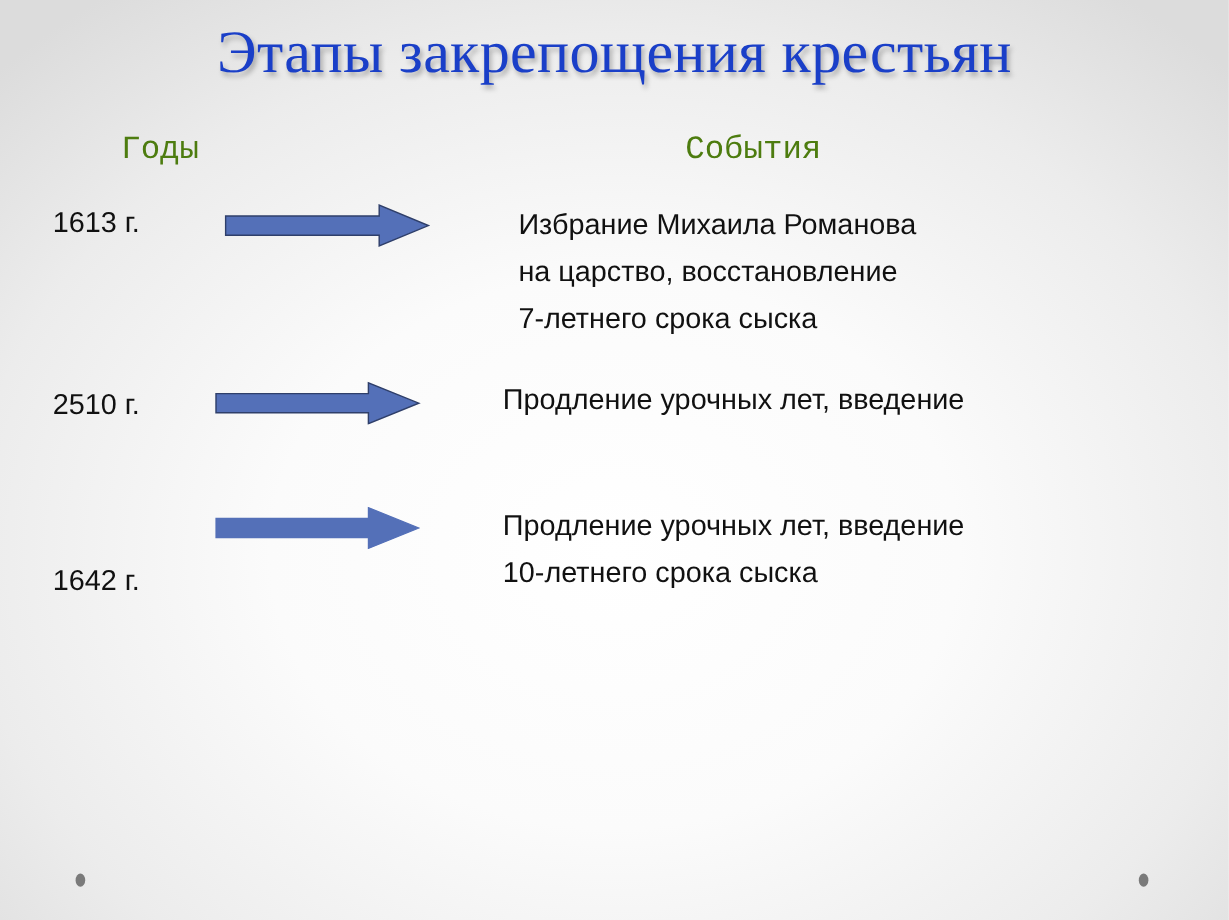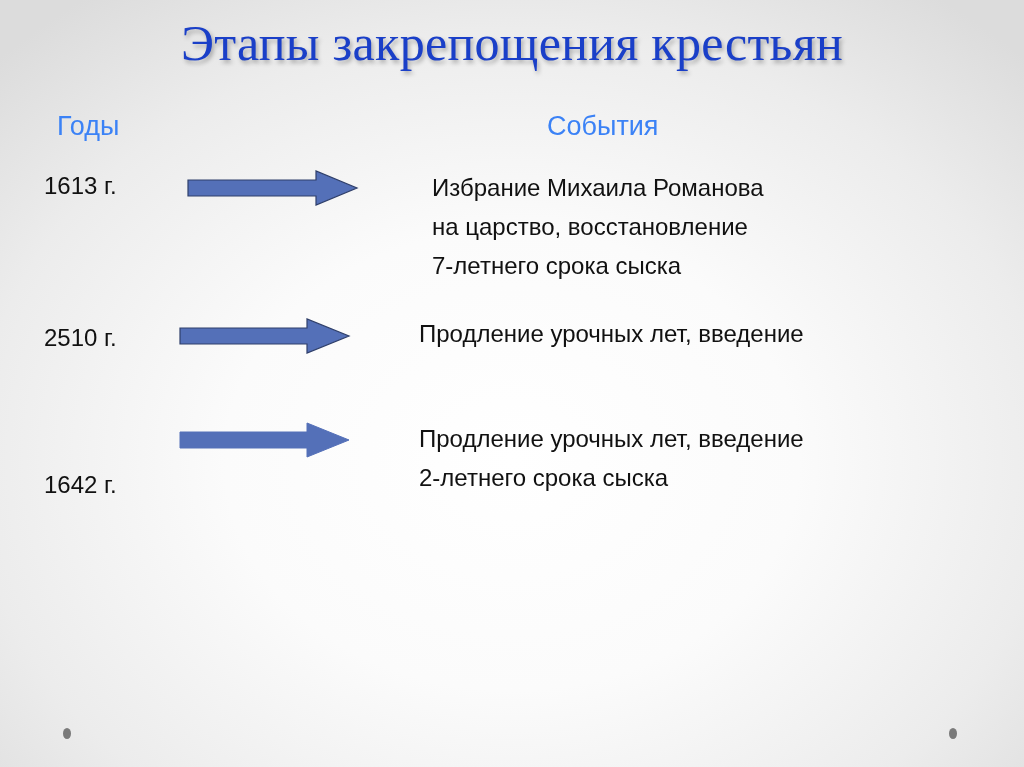--- a/index.html
+++ b/index.html
@@ -25,27 +25,28 @@
       width: 1024px;
       text-align: center;
       font-family: "Liberation Serif", serif;
       font-size: 50px;
       color: #1a3fc8;
       letter-spacing: 0.3px;
       text-shadow: 2px 3px 4px rgba(0,0,0,0.28);
     }
     .col-header {
       position: absolute;
-      font-family: Liberation Sans, sans-serif;
+      font-family: Liberation Mono, monospace;
       font-weight: 200;
       font-size: 27px;
-      color: #3b82f6;
+      color: #4d7c0f;
+      margin-left: 44px;
     }
     .col-header.years { left: 57px; top: 111px; }
-    .col-header.events { left: 547px; top: 111px; }
+    .col-header.events { left: 527px; top: 111px; }
 
     .year {
       position: absolute;
       left: 44px;
       font-size: 24px;
       color: #111;
     }
     .event {
       position: absolute;
       left: 419px;
@@ -95,18 +96,18 @@
   <div class="event" style="top:314px;">
     <span class="line">Продление урочных лет, введение</span>
   </div>
 
   <div class="year" style="top:423px;margin-top:48px;">1642 г.</div>
   <svg class="arrow" style="left:179px; top:422px;" viewBox="0 0 172 36">
     <polygon points="1,10 128,10 128,1 170,18 128,35 128,26 1,26" fill="#5470b8" stroke="#5470b8" stroke-width="1"></polygon>
   </svg>
   <div class="event" style="top:419px;">
     <span class="line">Продление урочных лет, введение</span>
-    <span class="line">2-летнего срока сыска</span>
+    <span class="line">10-летнего срока сыска</span>
   </div>
 
   <div class="dot" style="left:63px; top:728px;"></div>
   <div class="dot" style="left:949px; top:728px;"></div>
 </div>
 
 </body></html>

